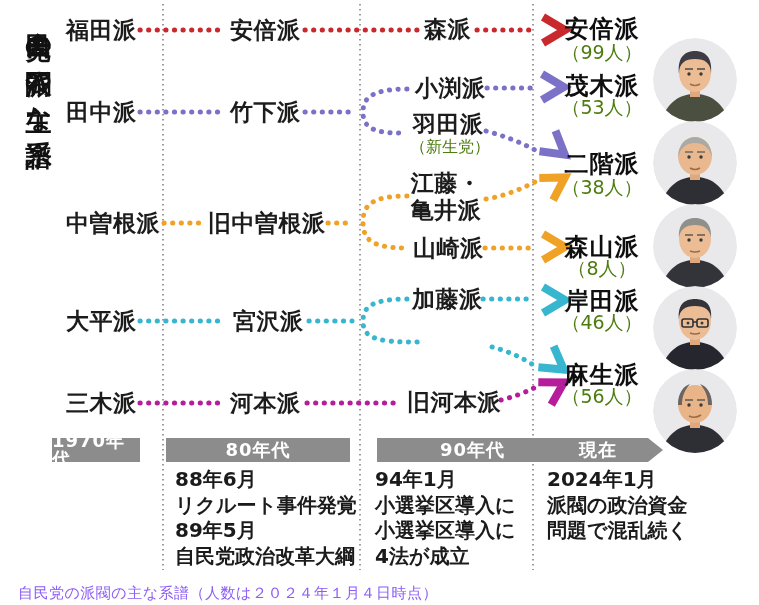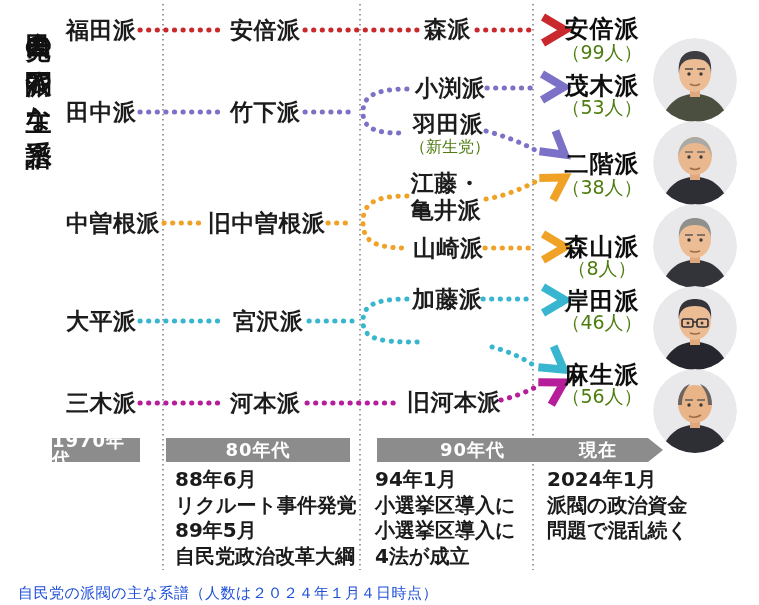--- a/index.html
+++ b/index.html
@@ -38,21 +38,21 @@
   }
   .bar-seg.arrow{
     clip-path:polygon(0 0,calc(100% - 15px) 0,100% 50%,calc(100% - 15px) 100%,0 100%);
     padding-right:15px;box-sizing:border-box;padding-left:12px;
   }
   .events{
     position:absolute;font-size:20px;font-weight:700;color:#1b1b1b;
     line-height:25.5px;white-space:nowrap;
   }
   .caption{
-    position:absolute;left:18px;top:584px;font-size:15px;color:#1d4ed8;
+    position:absolute;left:18px;top:584px;font-size:15px;color:#8b5cf6;
     letter-spacing:0.5px;white-space:nowrap;
   }
   .dots{fill:none;stroke-width:5;stroke-linecap:round;stroke-dasharray:0.2 8.4;}
   .chev{fill:none;stroke-width:8;stroke-linejoin:miter;}
   .sep{stroke:#9b9b9b;stroke-width:2;stroke-dasharray:1.5 3.5;fill:none;}
   .portrait{position:absolute;transform:translate(-50%,-50%);}
 </style>
 </head>
 <body>
 

